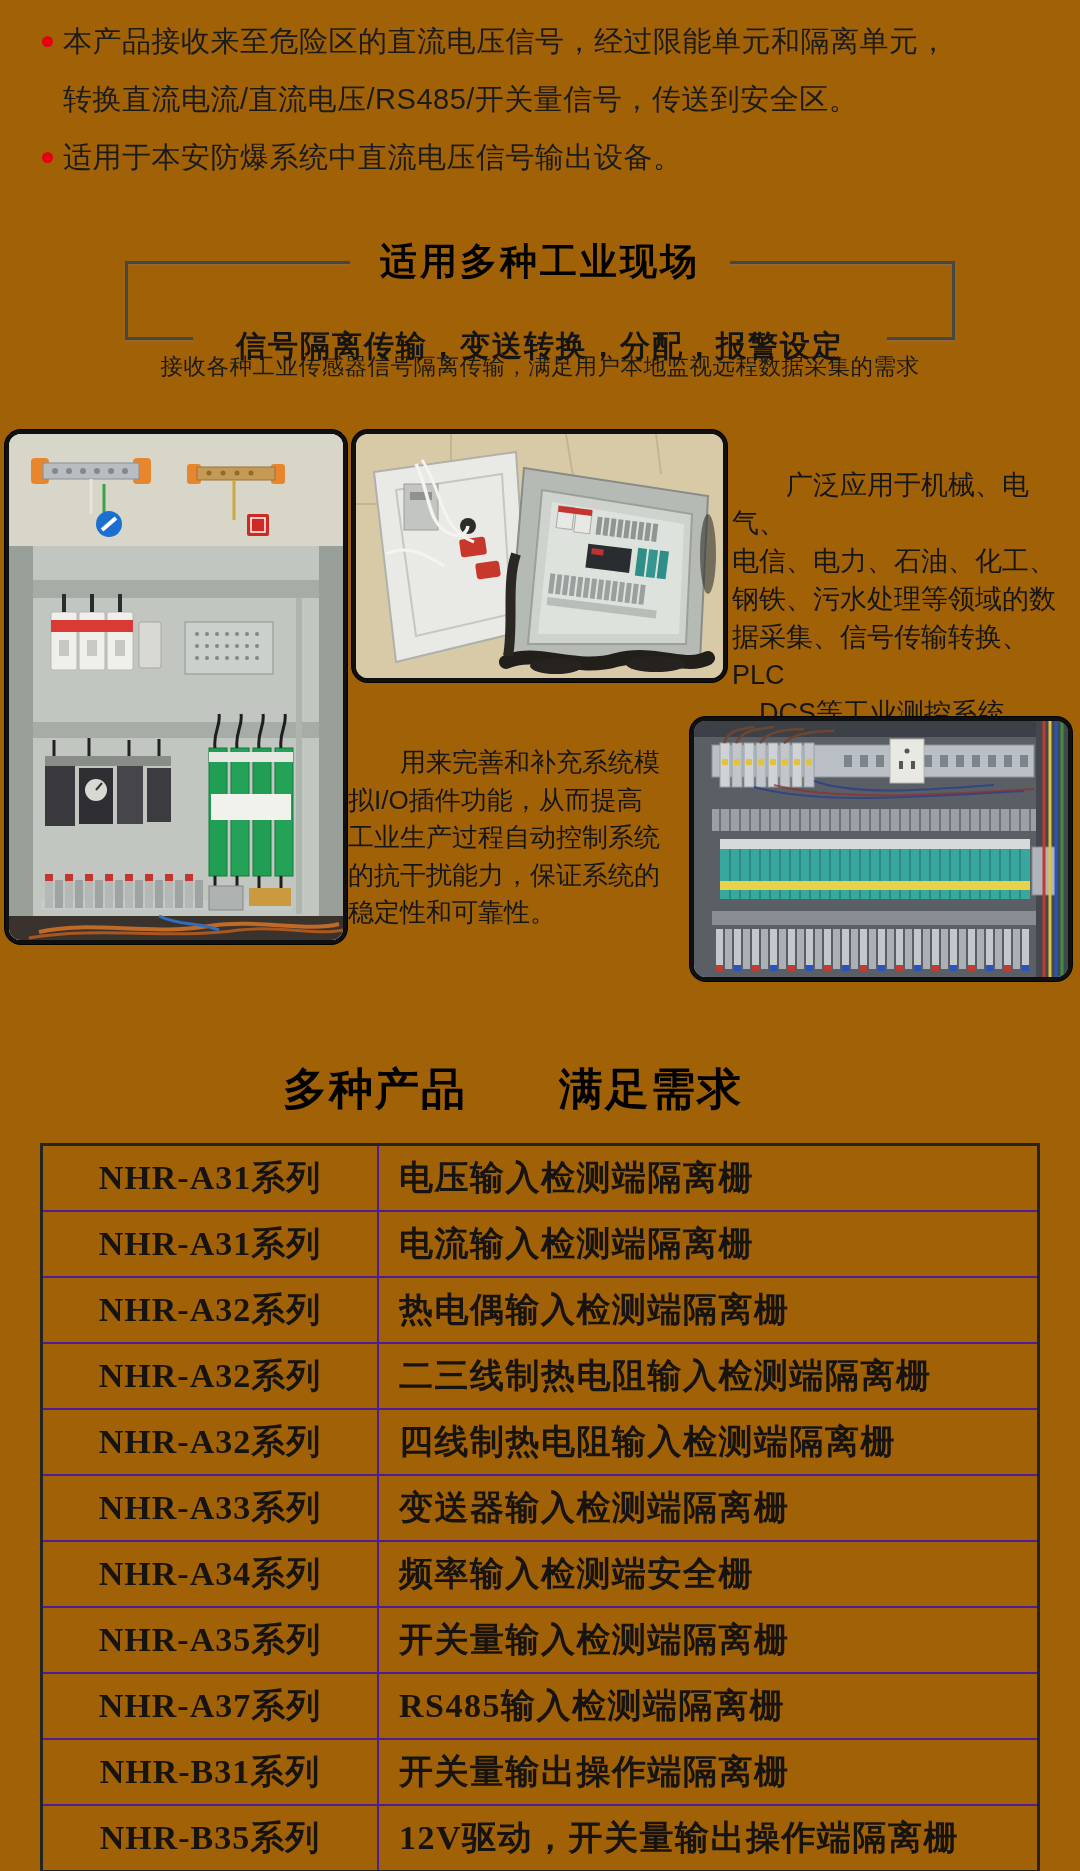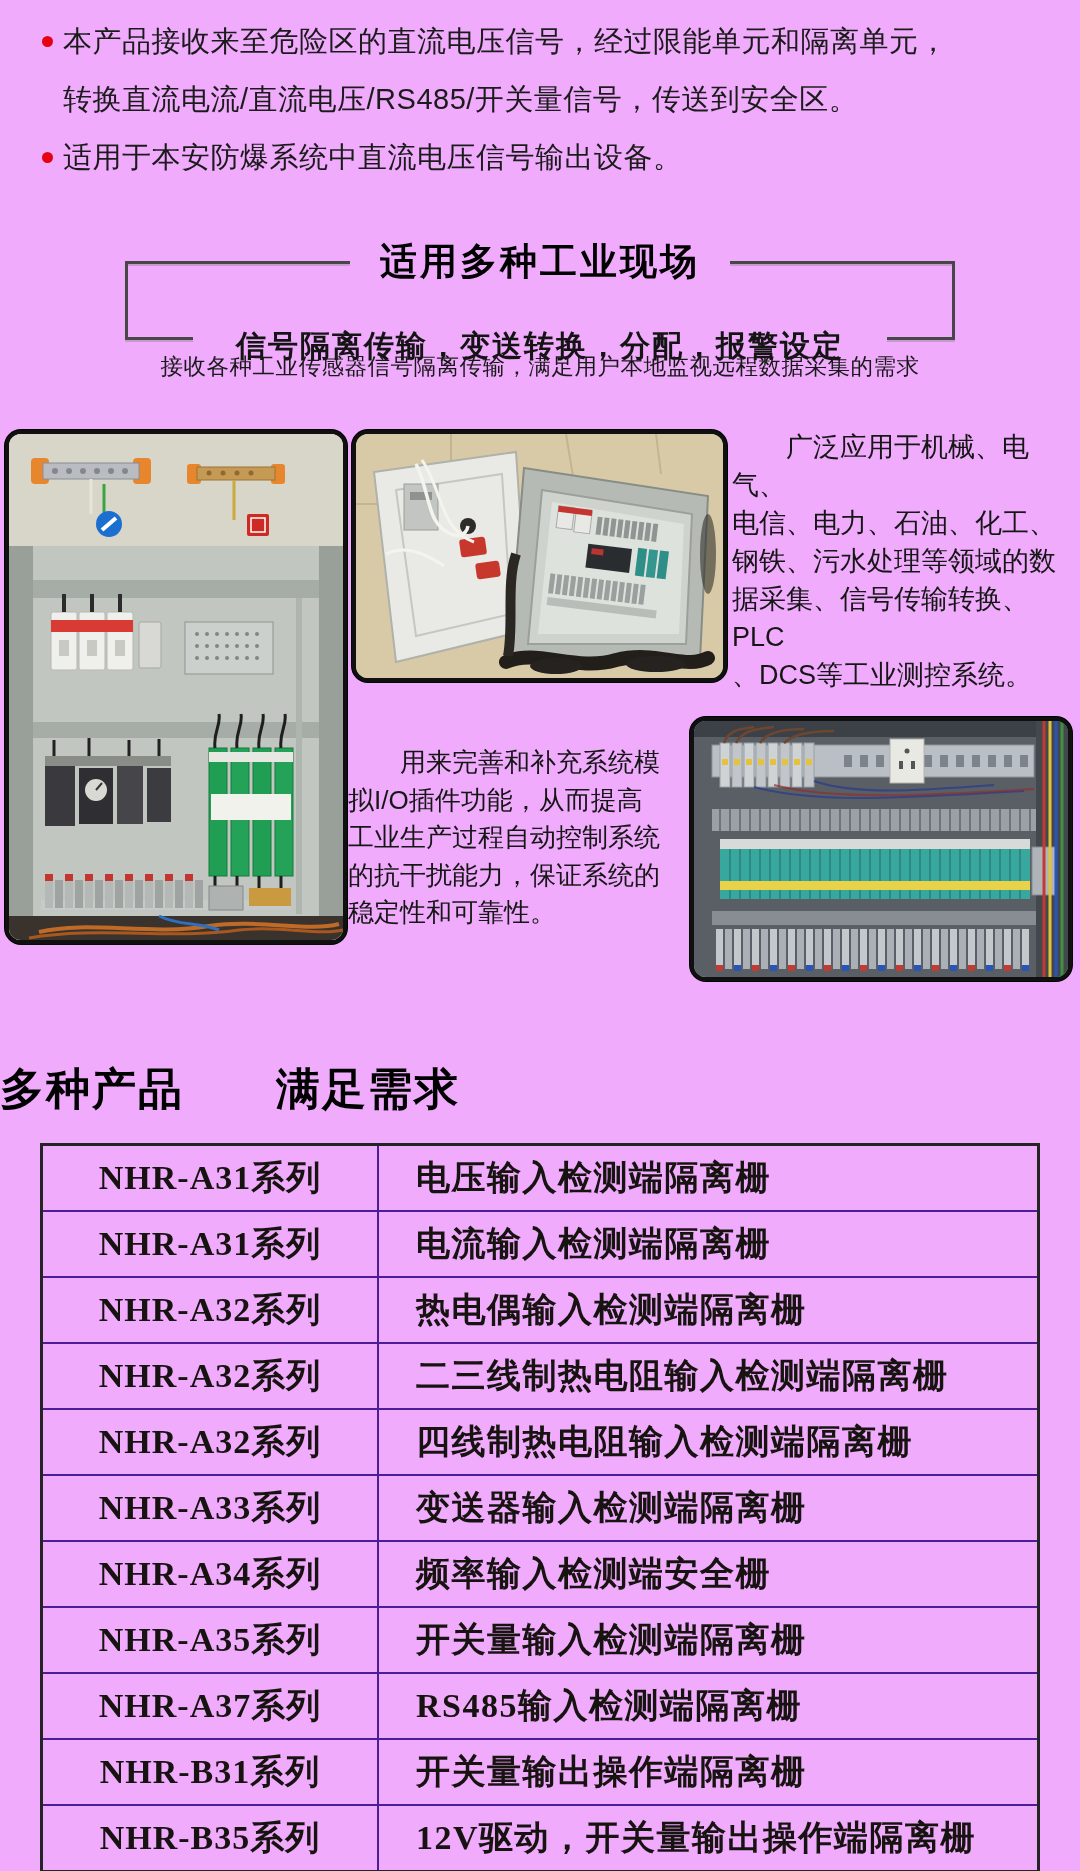--- a/index.html
+++ b/index.html
@@ -1,16 +1,16 @@
 <!DOCTYPE html>
 <html><head>
 <meta charset="utf-8">
 <style>
   html,body{margin:0;padding:0;background:#ffffff;}
-  .canvas{position:relative;width:1080px;height:1871px;margin:0 auto;background:#f0abfc;
+  .canvas{position:relative;width:1080px;height:1871px;margin:0 auto;background:#a16207;
           font-family:"Liberation Sans","DejaVu Sans",sans-serif;color:#1d1d1d;overflow:hidden;}
 
   
   .intro{position:absolute;left:42px;top:12px;width:1020px;list-style:none;margin:0;padding:0;}
   .intro li{display:flex;align-items:flex-start;}
   .dot{width:11px;height:11px;border-radius:50%;background:#e60012;margin:24px 10px 0 0;flex:none;}
   .btxt{font-size:29px;line-height:58px;font-weight:500;letter-spacing:.5px;white-space:pre-line;color:#1b1b1b;}
 
   
   .feature-head{position:absolute;left:125px;top:238px;width:830px;height:48px;display:flex;align-items:center;}
@@ -28,34 +28,34 @@
 
   
   .photo{position:absolute;margin:0;border:4px solid #101010;border-radius:16px;overflow:hidden;
          background:#cfcfcb;box-shadow:0 0 0 1px #000;}
   .photo svg{display:block;width:100%;height:100%;}
   .photo-left{left:5px;top:430px;width:334px;height:506px;}
   .photo-mid{left:352px;top:430px;width:367px;height:244px;}
   .photo-bottom{left:690px;top:717px;width:374px;height:256px;}
 
   
-  .apps{position:absolute;left:732px;top:428px;width:348px;font-size:27px;line-height:38px;
+  .apps{position:absolute;left:732px;top:466px;width:348px;font-size:27px;line-height:38px;
         font-weight:500;white-space:pre-line;color:#161616;}
   .purpose{position:absolute;left:348px;top:744px;width:412px;font-size:26px;line-height:37.5px;
         font-weight:500;white-space:pre-line;color:#161616;}
 
   
-  .products-title{position:absolute;left:0;top:1060px;width:1026px;margin:0;
+  .products-title{position:absolute;left:0;top:1060px;width:1026px;text-align:center;margin:0;
         font-size:44px;font-weight:800;color:#000;letter-spacing:2px;white-space:pre;}
   table.products{position:absolute;left:40px;top:1143px;width:1000px;border-collapse:collapse;
         table-layout:fixed;border:3px solid #242424;}
   table.products td{border:2px solid #4c1d95;height:62px;
         font-family:"Liberation Serif","DejaVu Serif",serif;font-weight:700;font-size:34px;color:#171310;}
   td.c1{width:332px;text-align:center;letter-spacing:1px;}
-  td.c2{padding-left:37px;letter-spacing:1.5px;}
+  td.c2{padding-left:20px;letter-spacing:1.5px;}
 </style>
 </head>
 <body>
 
 <div class="canvas">
 
   <ul class="intro">
     <li>
       <span class="dot"></span>
       <span class="btxt">本产品接收来至危险区的直流电压信号，经过限能单元和隔离单元，

